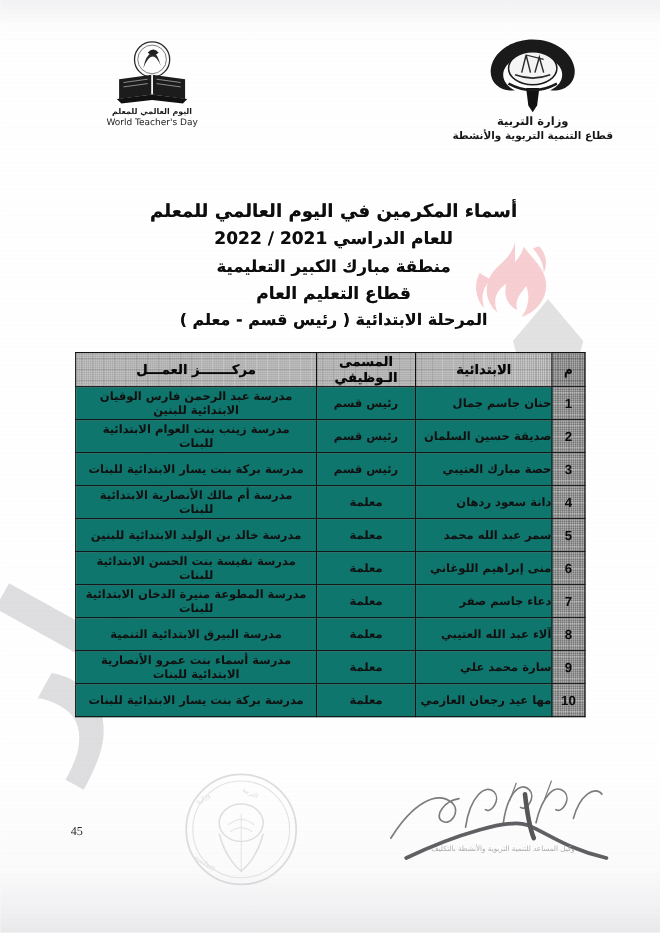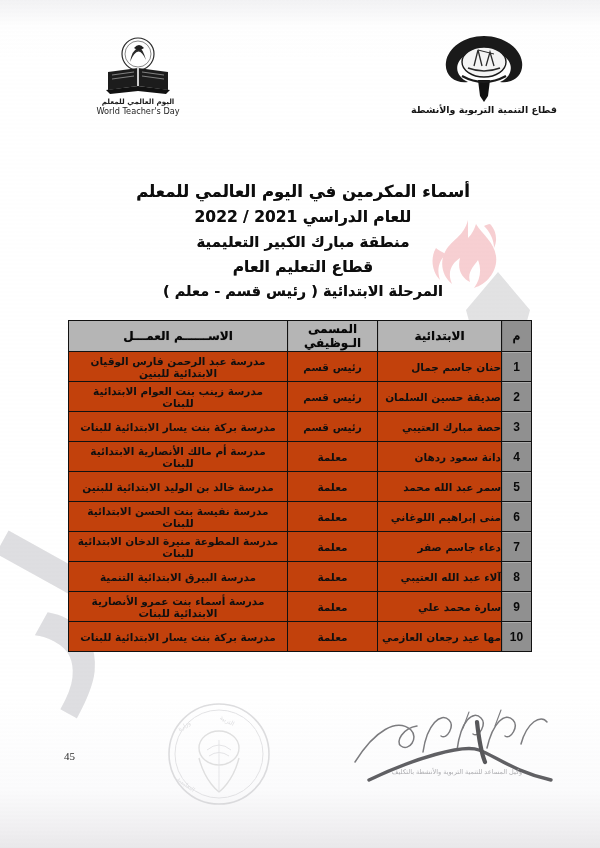--- a/index.html
+++ b/index.html
@@ -142,21 +142,21 @@
     font-size: 12px;
     font-weight: 700;
     letter-spacing: .5px;
     color: #070707;
     background-color: #b4b4b4;
     background-image:
       repeating-linear-gradient(0deg, rgba(255,255,255,.30) 0 1px, rgba(0,0,0,.10) 1px 2px),
       repeating-linear-gradient(90deg, rgba(0,0,0,.10) 0 1px, rgba(255,255,255,.22) 1px 2px);
     text-shadow: 0 0 .7px rgba(0,0,0,.6);
   }
-  tbody td { height: 29px; background: #c2410c; }
+  tbody td { height: 29px; background: #0f766e; }
   td.num, th.num {
     width: 30px;
     font-family: "Liberation Sans", sans-serif;
     font-size: 12px;
     font-weight: 600;
     background-color: #8d8d8d;
     background-image:
       repeating-linear-gradient(0deg, rgba(255,255,255,.26) 0 1px, rgba(0,0,0,.16) 1px 2px),
       repeating-linear-gradient(90deg, rgba(0,0,0,.14) 0 1px, rgba(255,255,255,.18) 1px 2px);
     color: #0a0a0a;
@@ -251,20 +251,21 @@
              C74 52 86 44 84 30 C82 16 66 4 46 4 Z" fill="#1a1a1a"></path>
     <ellipse cx="46" cy="30" rx="22" ry="15" fill="#f4f4f4" stroke="#1a1a1a" stroke-width="1.4"></ellipse>
     <path d="M30 36 q16 6 32 0" fill="none" stroke="#2a2a2a" stroke-width="1.6"></path>
     <path d="M36 34 L40 18 L44 34 M48 34 L52 20 L56 34" fill="none" stroke="#2a2a2a" stroke-width="1.3"></path>
     <path d="M40 18 L56 22" stroke="#2a2a2a" stroke-width="1"></path>
     <path d="M40 48 L52 48 L50 64 L46 70 L42 64 Z" fill="#111"></path>
     <path d="M24 44 q22 12 44 0" fill="none" stroke="#1a1a1a" stroke-width="2.2"></path>
   </svg>
 
   <div id="ministry-text">
+    <div class="l1">وزارة التربية</div>
     <div class="l2">قطاع التنمية التربوية والأنشطة</div>
   </div>
 
   <div id="title-block">
     <div class="tline t1">أسماء المكرمين في اليوم العالمي للمعلم</div>
     <div class="tline t2">للعام الدراسي 2021 / 2022</div>
     <div class="tline t4">منطقة مبارك الكبير التعليمية</div>
     <div class="tline t3">قطاع التعليم العام</div>
     <div class="tline t5">المرحلة الابتدائية ( رئيس قسم - معلم )</div>
   </div>
@@ -275,21 +276,21 @@
         <col class="c-num" style="width:30px">
         <col class="c-name">
         <col class="c-role">
         <col class="c-site">
       </colgroup>
       <thead>
         <tr>
           <th class="num">م</th>
           <th>الابتدائية</th>
           <th>المسمى الـوظيفي</th>
-          <th>الاســــــم العمـــل</th>
+          <th>مركـــــــز العمـــل</th>
         </tr>
       </thead>
       <tbody id="table-body">
           <tr>
             <td class="num">1</td>
             <td class="name">حنان جاسم جمال</td>
             <td class="role">رئيس قسم</td>
             <td class="site">مدرسة عبد الرحمن فارس الوقيان الابتدائية للبنين</td>
           </tr>
           <tr>

